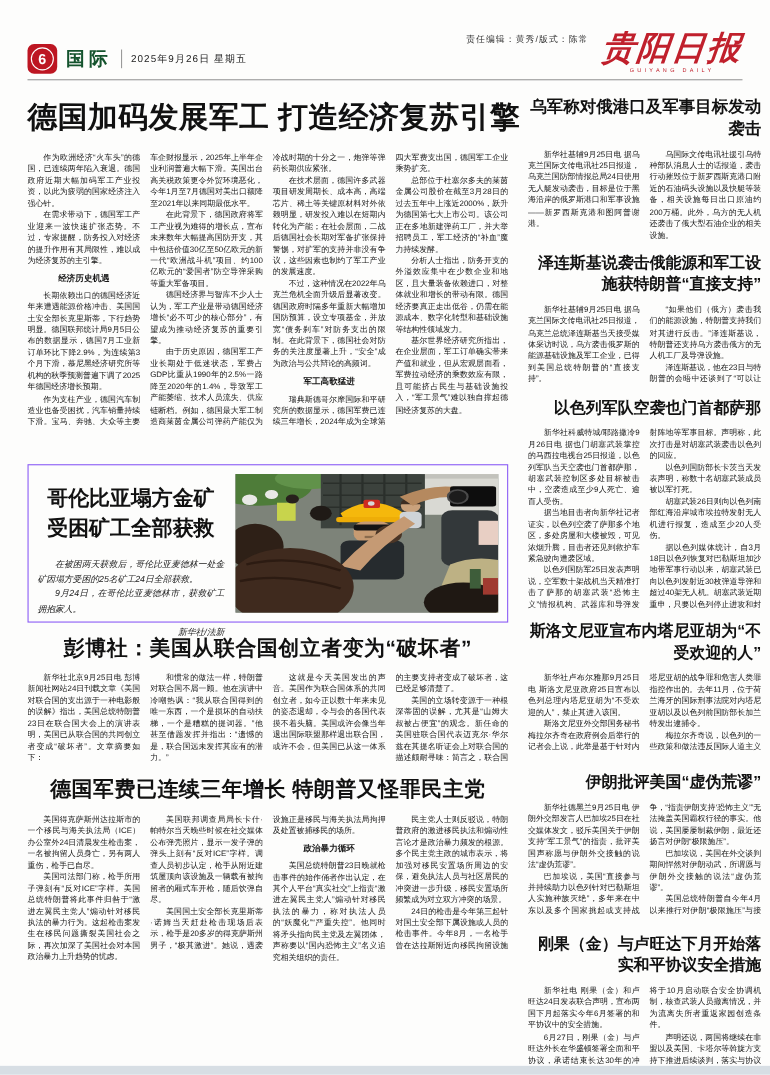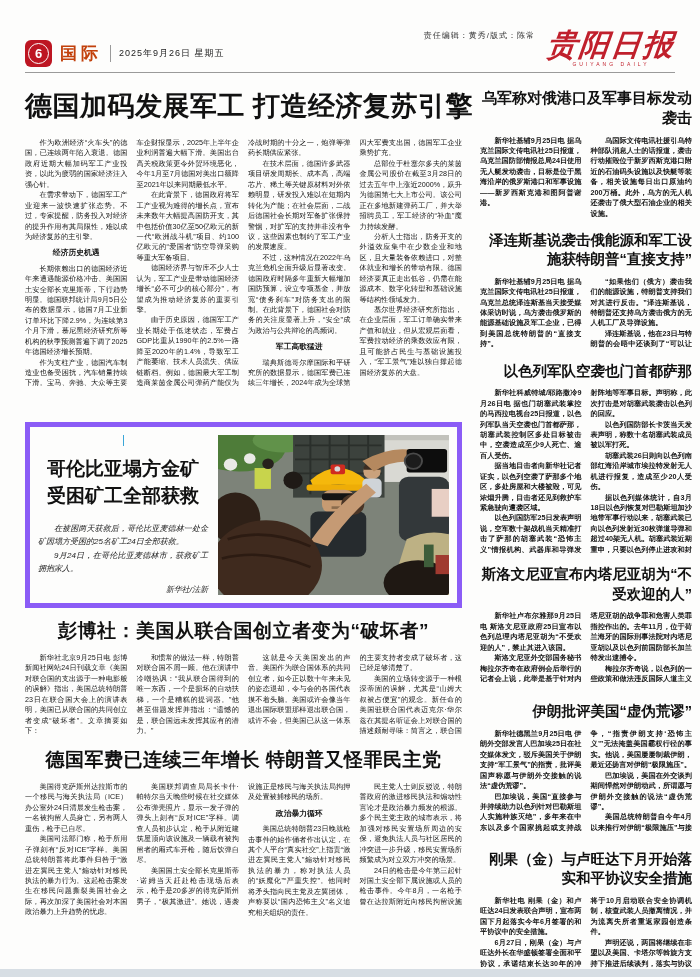--- a/index.html
+++ b/index.html
@@ -6,57 +6,57 @@
   html,body { width:700px; }
   body { height:977px; background:#e7ebee; font-family:"Liberation Sans","DejaVu Sans",sans-serif; color:#111; }
   .page { width:700px; height:969px; background:#fdfdfc; padding:30px 25px 0 25px; overflow:hidden; }
   .page-edge { height:8px; background:#d7dee4; }
 
   
   .masthead-row { display:flex; justify-content:space-between; align-items:flex-end; border-bottom:1px solid #9a9a9a; padding-bottom:5px; position:relative; }
   .head-left { display:flex; align-items:center; gap:8px; }
   .badge { width:27px; height:27px; background:#bd1622; border-radius:6px; display:flex; align-items:center; justify-content:center; }
   .badge-inner { width:21px; height:21px; border:1.5px solid #fff; border-radius:50%; color:#fff; font-weight:bold; font-size:13px; display:flex; align-items:center; justify-content:center; }
-  .section { color:#c2410c; font-size:17px; font-weight:900; letter-spacing:4px; }
+  .section { color:#14532d; font-size:17px; font-weight:900; letter-spacing:4px; }
   .vline { width:1px; height:17px; background:#9a9a9a; }
   .date { font-size:9px; color:#222; letter-spacing:1px; }
   .head-right { display:flex; align-items:flex-start; gap:12px; }
   .editors { font-size:8px; color:#333; padding-bottom:8px; letter-spacing:1px; }
   .logo-wrap { text-align:center; }
   .logo { font-family:"DejaVu Serif","Liberation Serif",serif; font-style:italic; font-weight:bold; font-size:30px; color:#c0202c; line-height:1; letter-spacing:2px; transform:skewX(-6deg); }
   .logo-sub { font-size:5px; color:#c0202c; letter-spacing:3px; margin-top:1px; }
 
   
   .content { display:flex; gap:18px; padding-top:13px; }
   .col-left { width:437px; flex:none; }
   .col-right { width:212px; flex:none; }
 
   .main-headline { font-size:27px; font-weight:900; text-align:center; white-space:nowrap; letter-spacing:0.5px; margin:2px 0 14px; }
   .mid-headline { font-size:19px; font-weight:900; text-align:center; margin:10px 0 9px; letter-spacing:0.5px; }
   .right-headline { font-size:14.5px; font-weight:900; text-align:right; line-height:1.35; margin:9px 0 7px; }
   .right-headline.first { margin-top:2px; font-size:15px; }
 
   .body { font-size:7.2px; line-height:1.45; text-align:justify; color:#151515; overflow:hidden; }
   .cols4 { column-count:4; column-gap:9px; }
-  .cols2 { column-count:2; column-gap:9px;font-weight:bold; }
+  .cols2 { column-count:2; column-gap:9px; }
   .body p { text-indent:2em; margin:0; }
   .body p.sub { text-indent:0; text-align:center; font-weight:bold; font-size:7.8px; margin:5px 0; }
 
   .h-germany { height:276px; }
   .h-bloomberg { height:84px; }
   .h-shooting { height:146px; }
   .h-ukraine { height:86px; }
   .h-zelensky { height:76px; }
   .h-israel { height:168px; }
   .h-slovenia { height:82px; }
   .h-iran { height:112px; }
   .h-drc { height:88px; }
 
   
-  .photo-box { border:5px solid #8b5cf6; margin:8px 0 2px; padding:8px; display:flex; gap:10px; height:186px; }
+  .photo-box { border:1px solid #8b5cf6; margin:8px 0 2px; padding:8px; display:flex; gap:10px; height:144px; }
   .box-text { width:170px; flex:none; display:flex; flex-direction:column; }
   .box-deco { width:1px; height:14px; background:#3aa6d8; margin:0 auto 10px; }
   .box-title { font-size:19px; font-weight:900; text-align:center; line-height:1.4; margin-bottom:12px; }
   .caption { font-size:8px; line-height:1.7; text-align:justify; text-indent:2em; font-style:italic; color:#222; }
   .credit { font-size:8px; text-align:right; margin-top:8px; font-style:italic; color:#222; }
   .photo { flex:1; overflow:hidden; background:#7d8379; }
   .photo svg { display:block; width:100%; height:100%; }
 </style>
 </head>
 <body>

